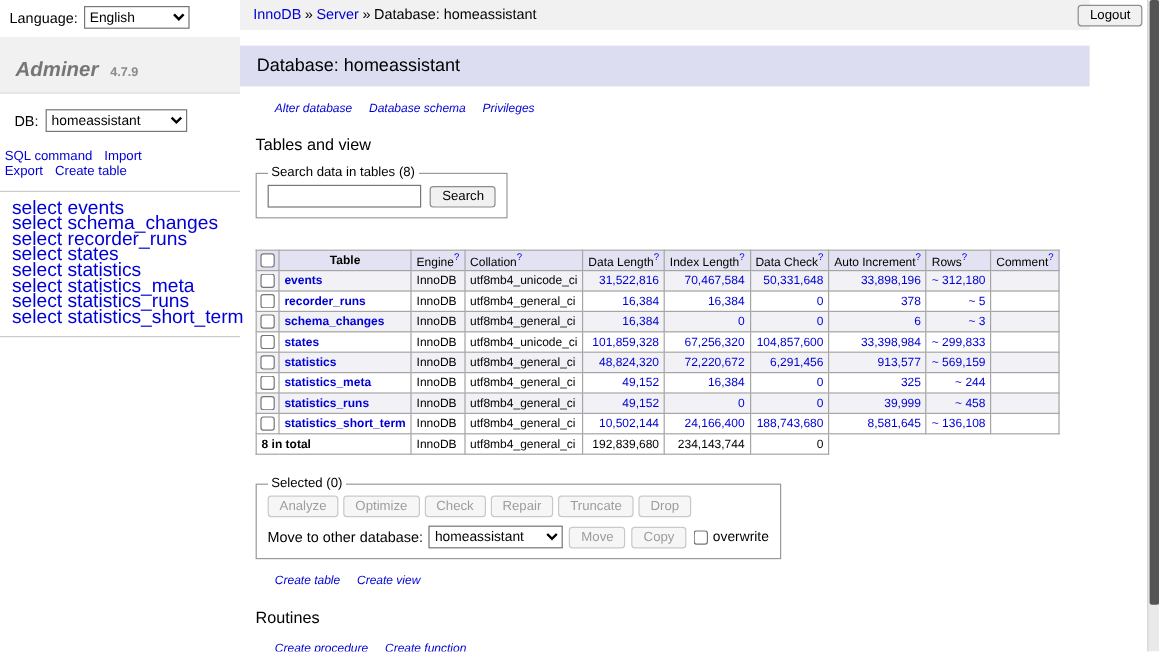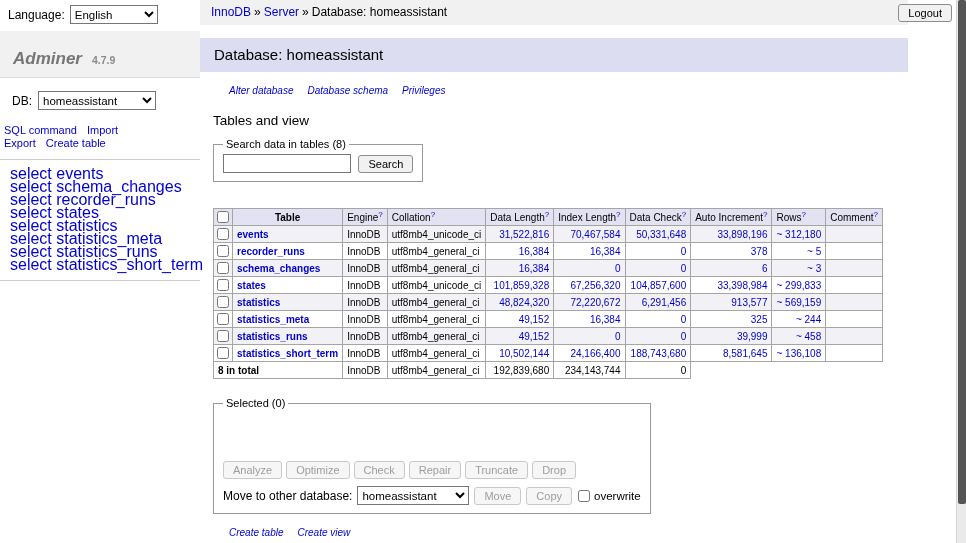--- a/index.html
+++ b/index.html
@@ -61,21 +61,21 @@
   td.num { text-align: right; }
   .cb { text-align: center; padding: 0 2px; width: 18px; }
   sup { font-size: 8px; }
   sup a { text-decoration: none; }
   tr.total th.lbl { font-weight: bold; }
   tr.total td.nb { border: none; }
   input[type=checkbox] { width: 12px; height: 12px; margin: 1px; vertical-align: middle; }
 
   
   .selected-fs { margin-top: 18px; }
-  .btn-row button { margin-right: 4px; margin-top: 48px; }
+  .btn-row button { margin-right: 4px; }
   .move-row { margin-top: 7px; font-size: 12px; display: flex; align-items: center; gap: 5px; }
   .move-row select { width: 112px; }
   .move-row label { display: flex; align-items: center; gap: 3px; font-size: 11.5px; }
 
   
   .scrollbar { position: absolute; right: 0; top: 0; width: 10px; height: 543px; background: #eaeaea; border-left: 1px solid #d4d4d4; }
   .scrollbar .thumb { position: absolute; left: 1px; top: 0; width: 8px; height: 504px; background: #555; border-radius: 2px; }
 </style>
 </head>
 <body>

